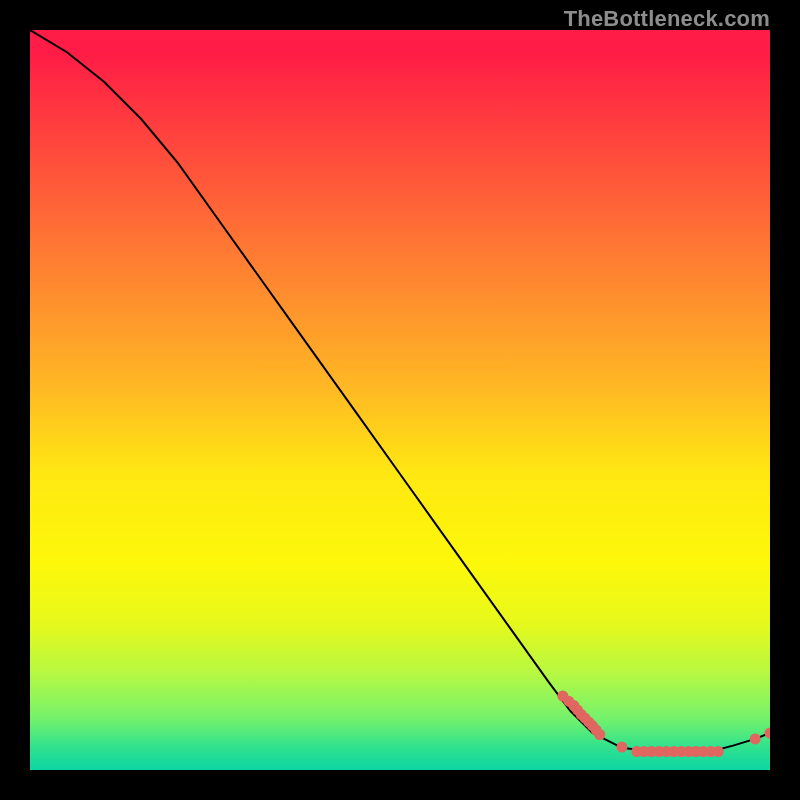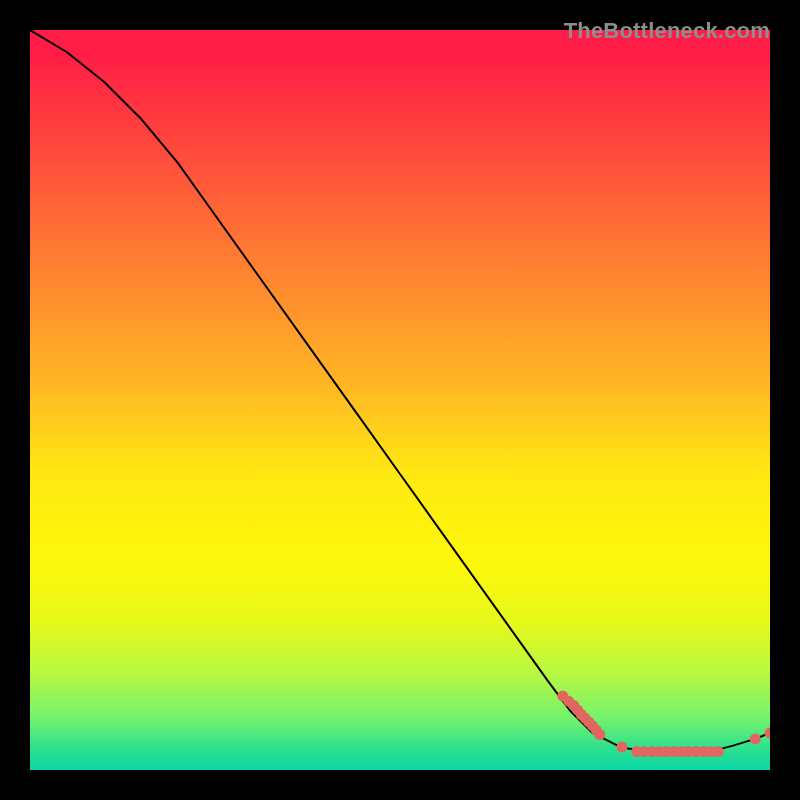--- a/index.html
+++ b/index.html
@@ -43,21 +43,21 @@
     );
   }
   .overlay-svg {
     position: absolute;
     inset: 0;
     width: 740px;
     height: 740px;
   }
   .watermark {
     position: absolute;
-    top: 18px;
+    top: 6px;
     right: 30px;
     font-family: Arial, Helvetica, sans-serif;
     font-size: 22px;
     font-weight: 600;
     color: #8d8d8d;
     letter-spacing: 0.2px;
     z-index: 5;
   }
 </style>
 </head>

